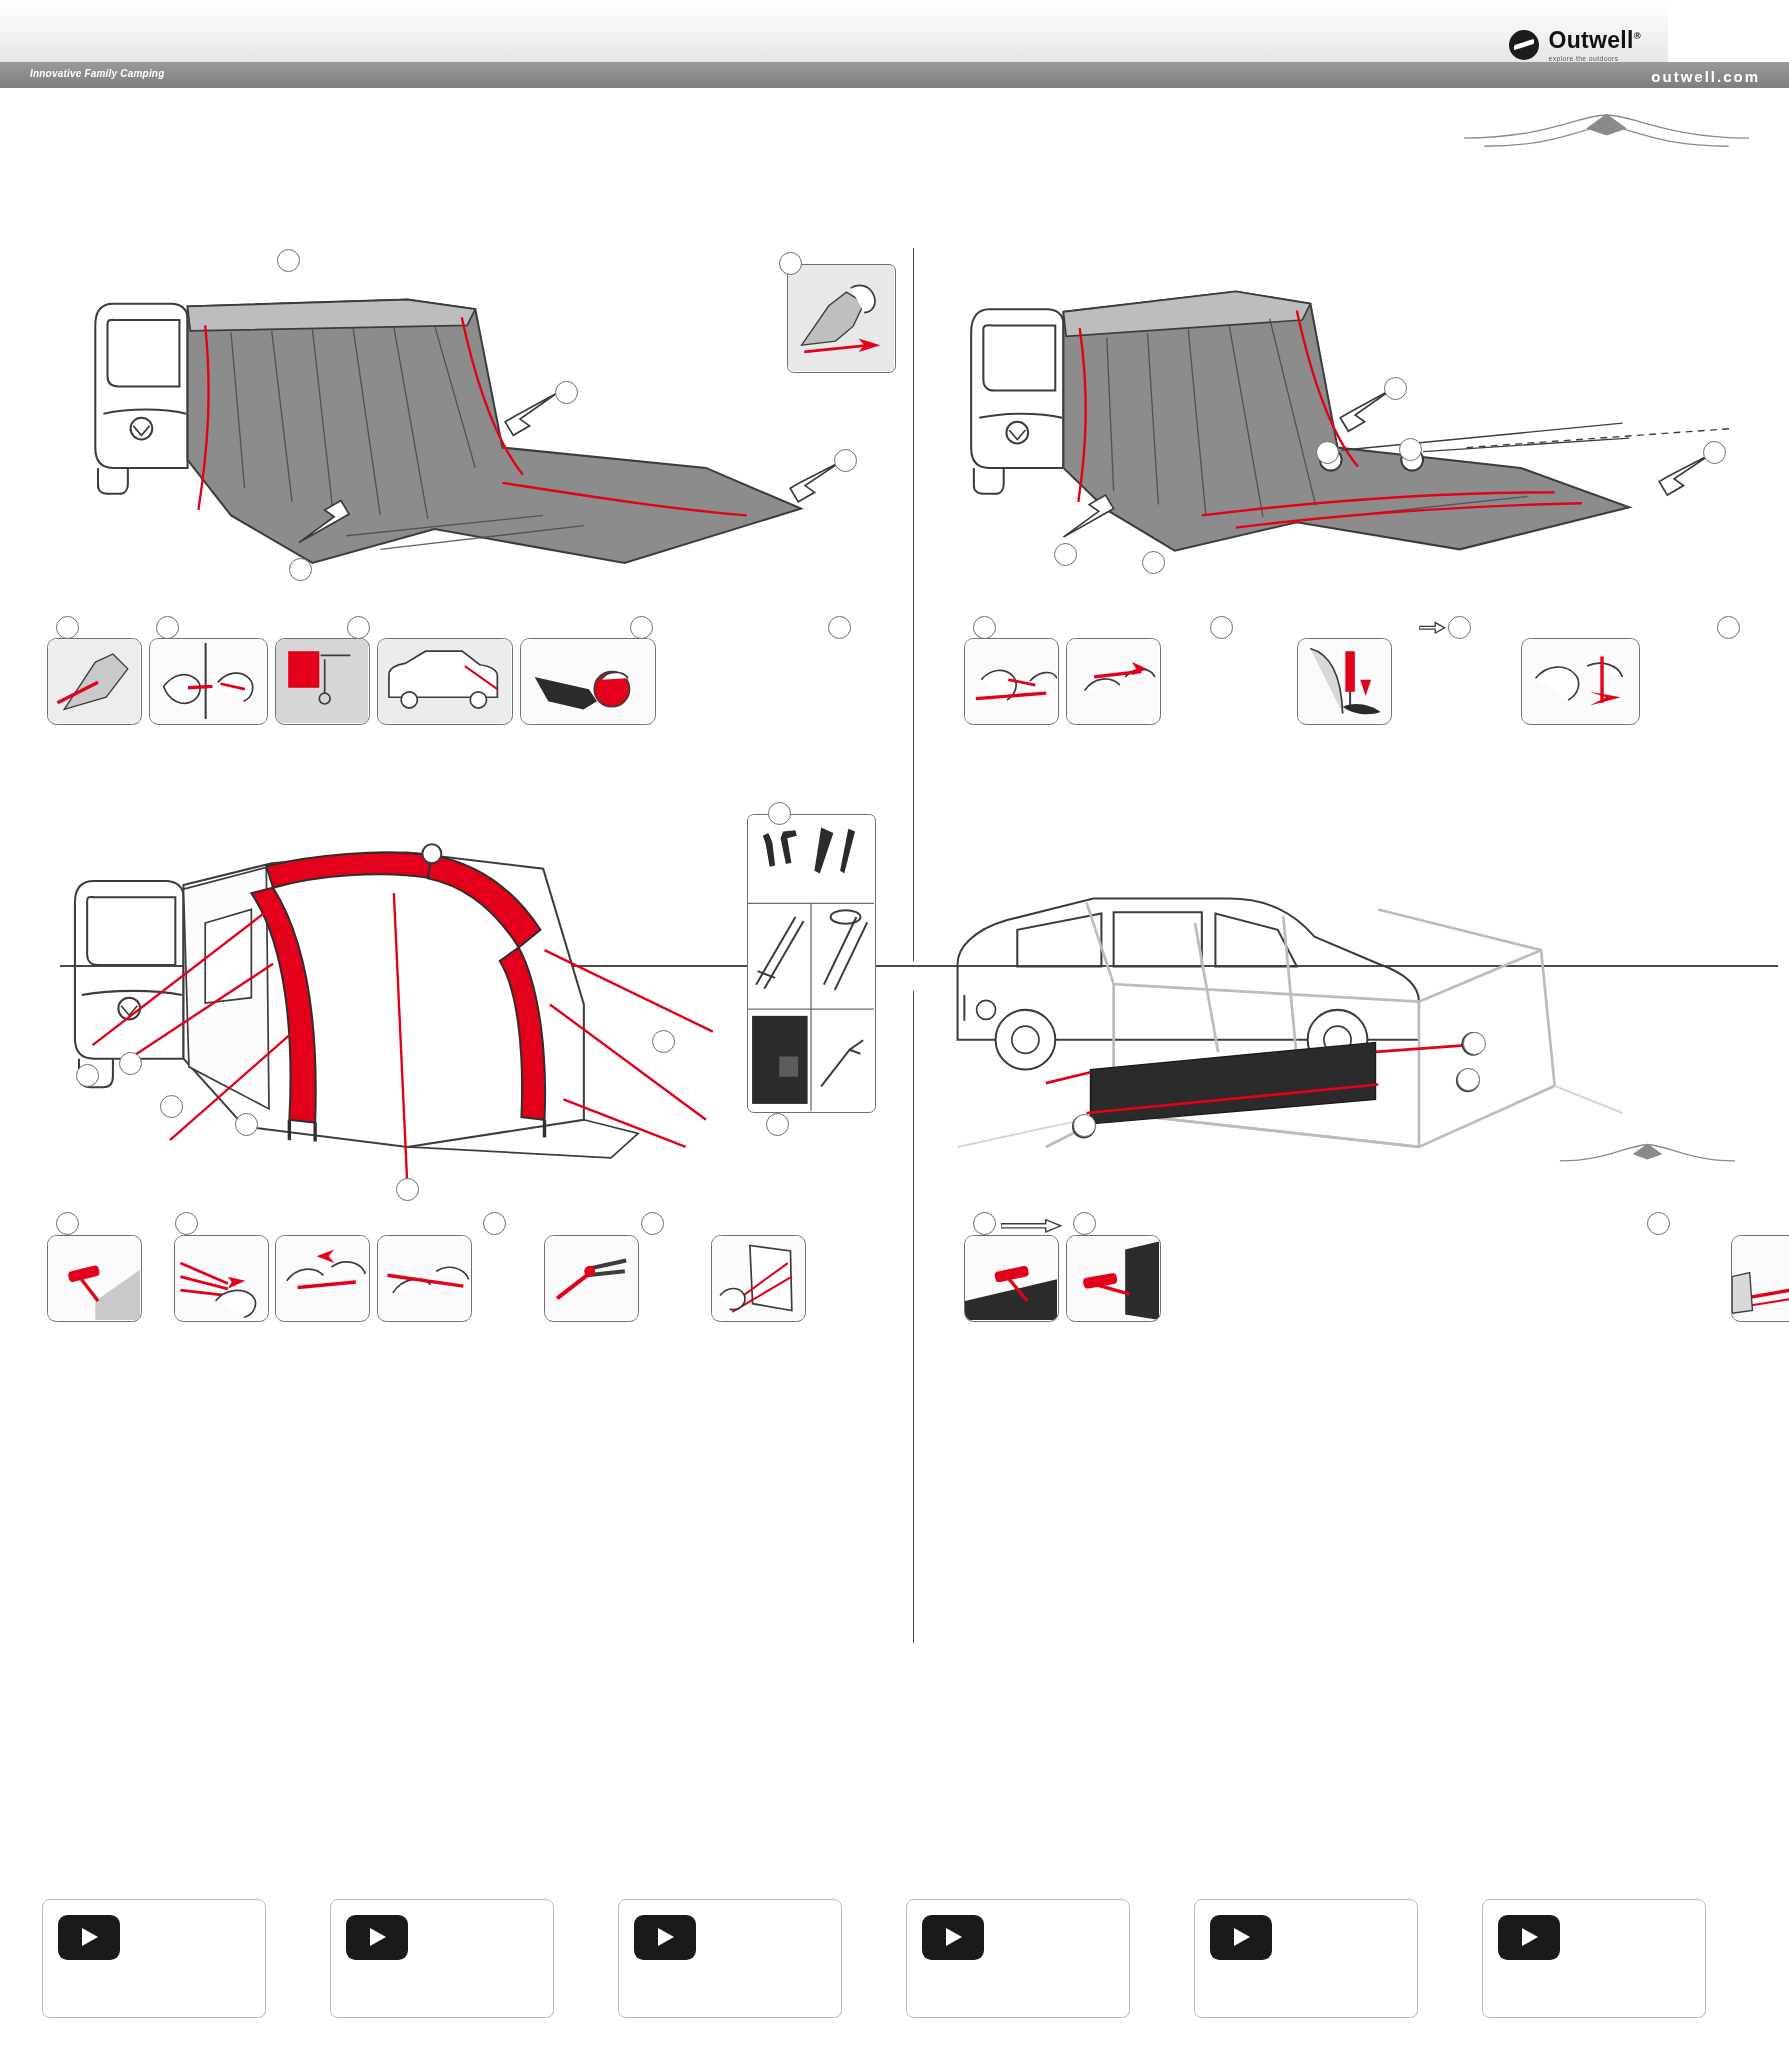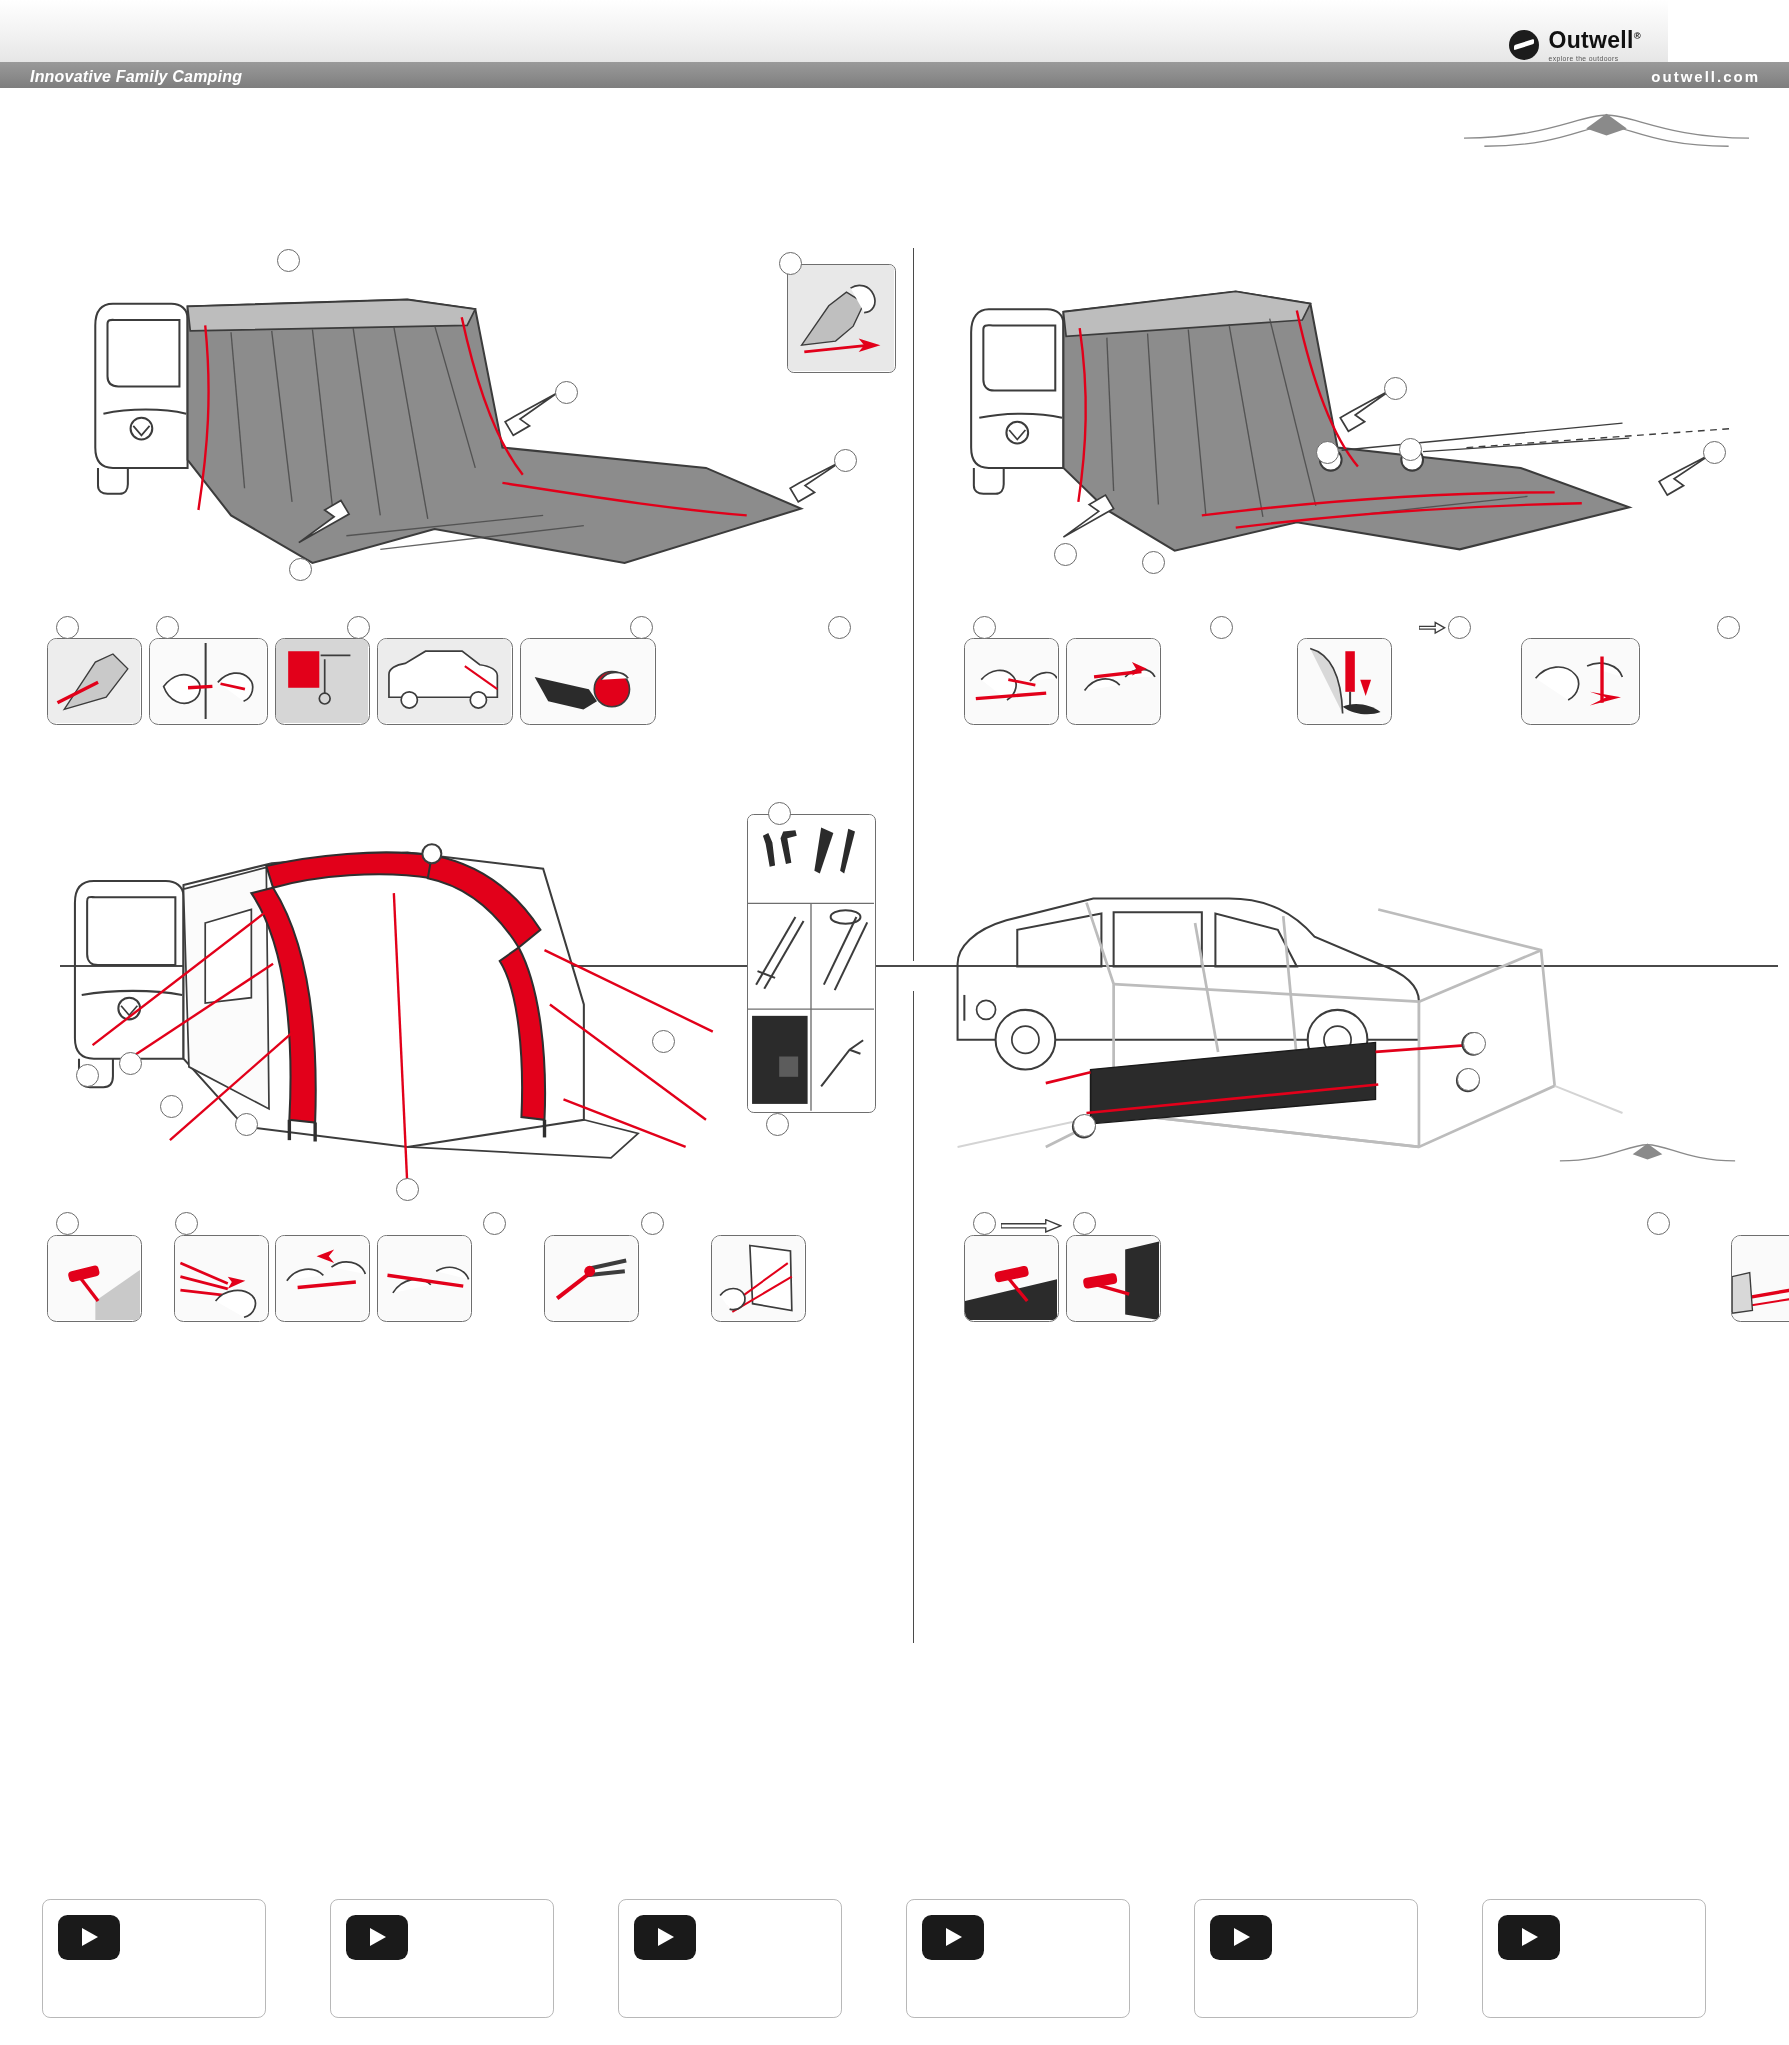--- a/index.html
+++ b/index.html
@@ -68,21 +68,21 @@
     position: absolute;
     left: 0; top: 62px;
     width: 1790px;
     height: 26px;
     background: #8f8f8f;
     background: linear-gradient(to bottom, #9a9a9a, #7e7e7e);
   }
   .subheader-left {
     position: absolute;
     left: 30px; top: 6.1px;
-    font-size: 16px;
+    font-size: 10px;
     font-style: italic;
     font-weight: bold;
     color: #ffffff;
     letter-spacing: 0.2px;
   }
   .subheader-right {
     position: absolute;
     right: 30px; top: 6.1px;
     font-size: 15px;
     font-weight: bold;

